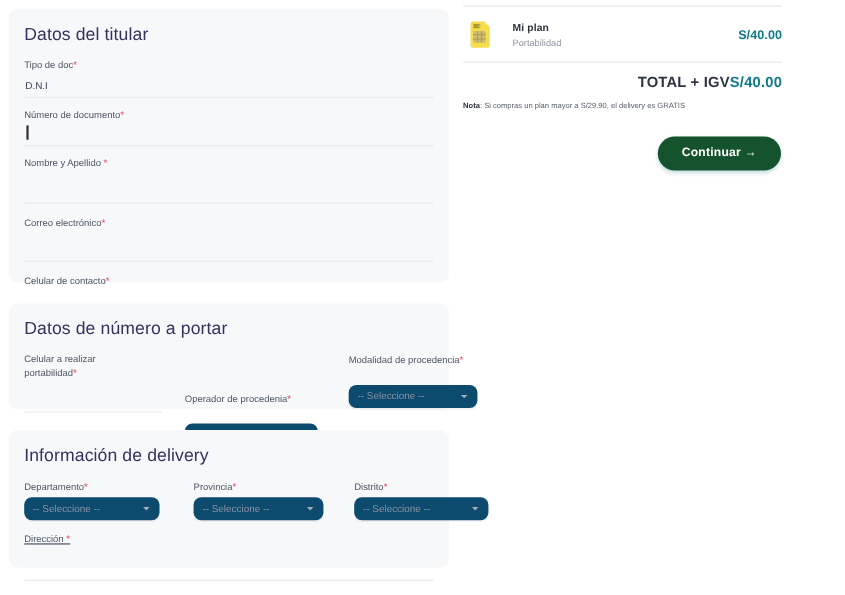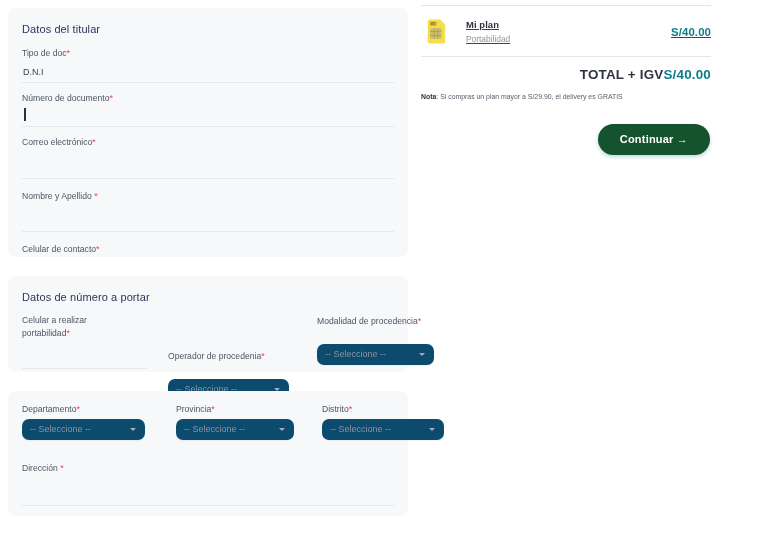--- a/index.html
+++ b/index.html
@@ -20,21 +20,21 @@
     width: 400px;
   }
   .card {
     background: #f7f8fa;
     border-radius: 8px;
     margin-bottom: 19px;
     padding: 12px 14px 14px 14px;
     position: relative;
   }
   .card-title {
-    font-size: 11px;
+    font-size: 16px;
     font-weight: 400;
     color: #32325d;
     margin: 3px 0 12px 0;
     letter-spacing: .1px;
   }
   .field-label {
     font-size: 8.6px;
     color: #4b5563;
     line-height: 1.35;
     margin-bottom: 2px;
@@ -108,21 +108,20 @@
     left: 421px; top: 0;
     width: 290px;
   }
   .hr { height: 1px; background: #e6e6ea; width: 100%; }
   .hr.t { margin-top: 5px; }
 
   .plan-row {
     display: flex;
     align-items: center;
     padding: 13px 0 12px 0;
-    text-decoration: underline;
   }
   .sim-ico { width: 19px; height: 25px; flex: 0 0 19px; margin-left: 6px; }
   .plan-txt { margin-left: 20px; flex: 1 1 auto; }
   .plan-name {
     font-size: 9.4px; font-weight: bold; color: #2e3340;
     line-height: 1.25; letter-spacing: .1px;
   }
   .plan-sub { font-size: 8.4px; color: #8e949f; margin-top: 3px; }
   .plan-price {
     font-size: 11.4px; font-weight: bold; color: #0f7b8a;
@@ -181,26 +180,26 @@
 
       <div class="uline-field">
         <div class="field-label"><span>Número de documento</span><span class="req">*</span></div>
         <div class="caret-wrap">
           <input class="uline-input" value="" style="">
           <span class="caret"></span>
         </div>
       </div>
 
       <div class="uline-field" style="margin-bottom:11px;">
+        <div class="field-label"><span>Nombre y Apellido </span><span class="req">*</span></div>
+        <input class="uline-input" style="height: 28px;" value="">
+      </div>
+
+      <div class="uline-field" style="margin-bottom:11px;">
         <div class="field-label"><span>Correo electrónico</span><span class="req">*</span></div>
-        <input class="uline-input" style="height: 28px;" value="">
-      </div>
-
-      <div class="uline-field" style="margin-bottom:11px;">
-        <div class="field-label"><span>Nombre y Apellido </span><span class="req">*</span></div>
         <input class="uline-input" style="height: 28px;" value="">
       </div>
 
       <div class="uline-field" style="margin-bottom:0;">
         <div class="field-label"><span>Celular de contacto</span><span class="req">*</span></div>
         <input class="uline-input" style="height: 28px;" value="">
       </div>
     </div>
 
     <div class="card" style="height:96px; margin-bottom:19px;">
@@ -225,20 +224,21 @@
           <div class="field-label"><span>Modalidad de procedencia</span><span class="req">*</span></div>
           <div class="sel-box" style="width:117px; margin-top:16px;">
             <span class="sel-text">-- Seleccione --</span>
             <span class="sel-arrow"></span>
           </div>
         </div>
       </div>
     </div>
 
     <div class="card" style="height:125px; margin-bottom:0;">
+      <div class="card-title">Información de delivery</div>
 
       <div class="row3">
 
         <div style="width:138px; flex:0 0 138px;">
           <div class="field-label"><span>Departamento</span><span class="req">*</span></div>
           <div class="sel-box" style="width:123px; margin-top:3px;">
             <span class="sel-text">-- Seleccione --</span>
             <span class="sel-arrow"></span>
           </div>
         </div>
@@ -253,21 +253,21 @@
 
         <div style="width:128px; flex:0 0 128px;">
           <div class="field-label"><span>Distrito</span><span class="req">*</span></div>
           <div class="sel-box" style="width:122px; margin-top:3px;">
             <span class="sel-text">-- Seleccione --</span>
             <span class="sel-arrow"></span>
           </div>
         </div>
       </div>
 
-      <div class="uline-field" style="margin-top:22px; margin-bottom:0;">
+      <div class="uline-field" style="margin-top:11px; margin-bottom:0;text-decoration:underline;">
         <div class="field-label"><span>Dirección </span><span class="req">*</span></div>
         <input class="uline-input" style="height: 30px;" value="">
       </div>
     </div>
 
   </div>
 
   <div class="right-col">
 
     <div class="hr t"></div>

